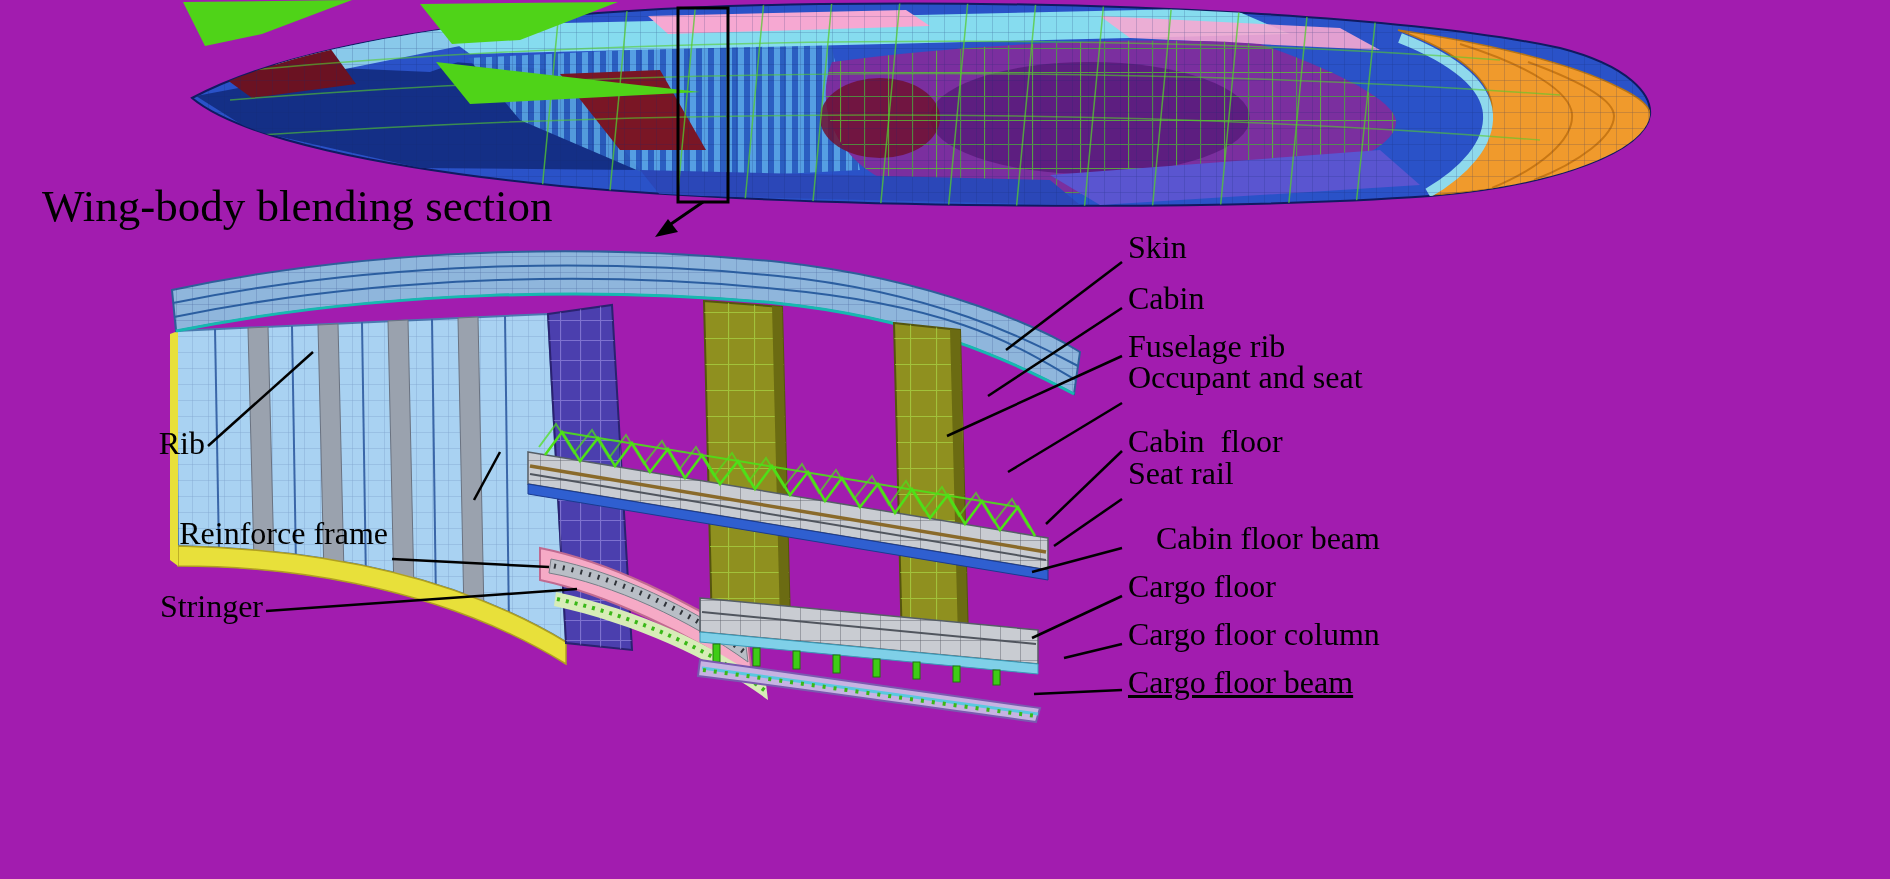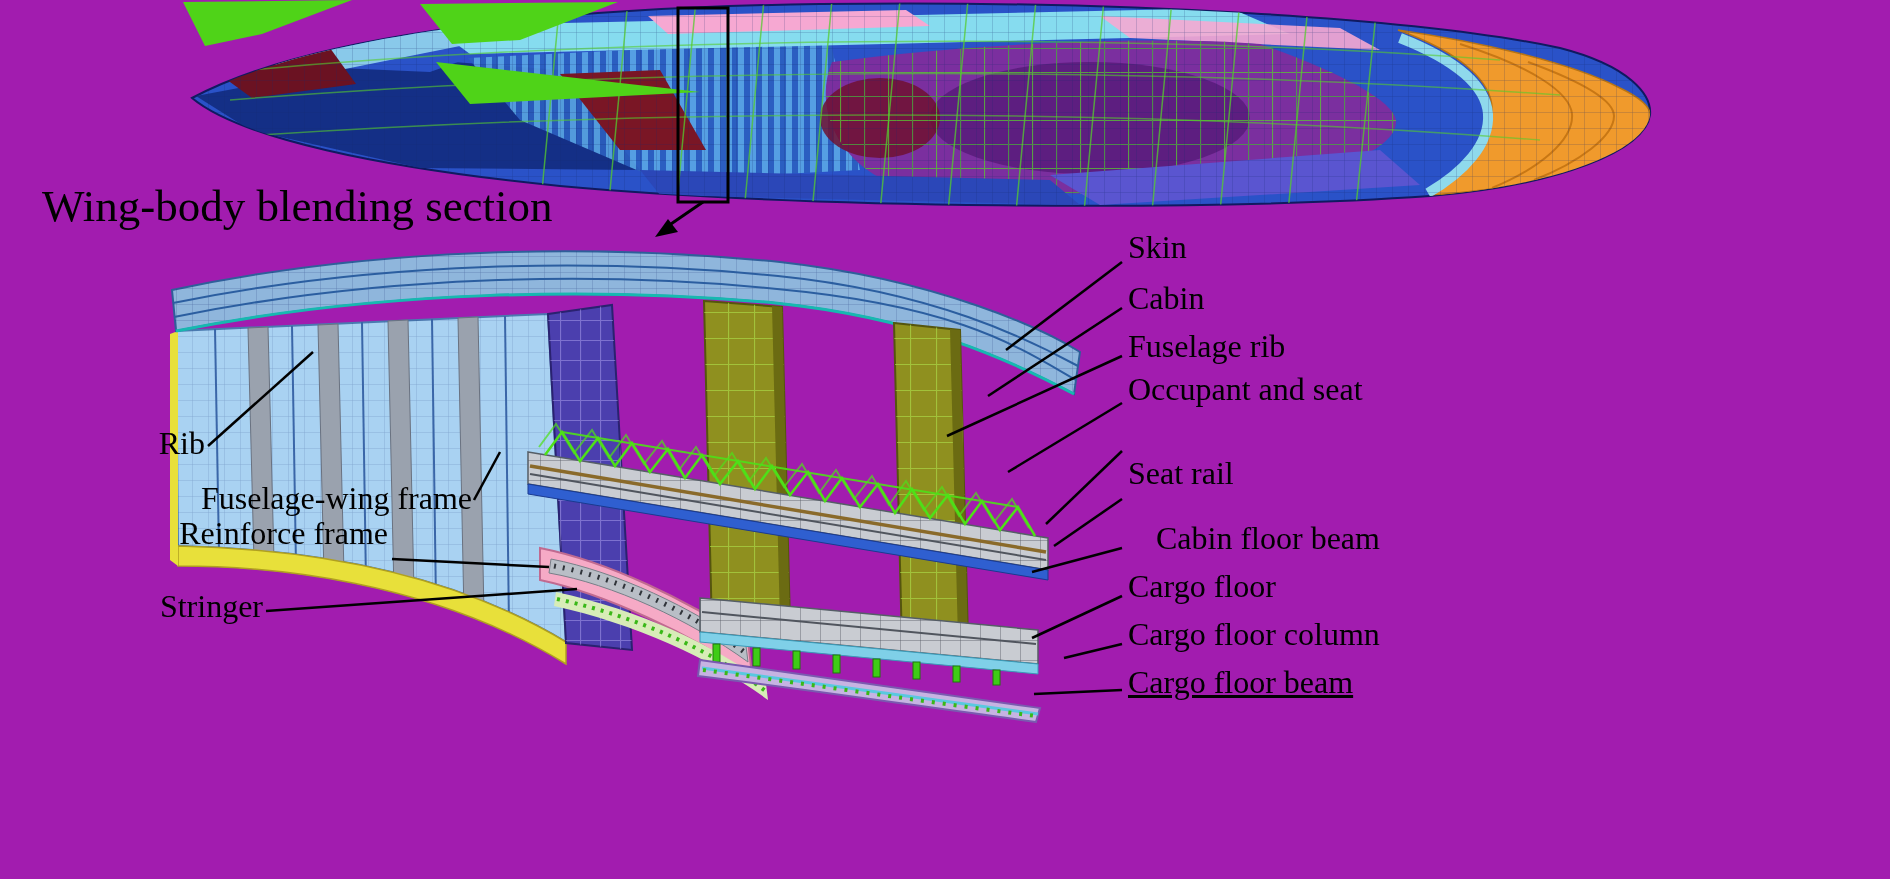--- a/index.html
+++ b/index.html
@@ -195,27 +195,27 @@
       <line x1="1122" y1="596" x2="1032" y2="638"></line>
       <line x1="1122" y1="644" x2="1064" y2="658"></line>
       <line x1="1122" y1="690" x2="1034" y2="694"></line>
     </g>
   </g>
 </svg>
 
   <div id="title-label" class="lbl" style="left:42px;top:182px;">Wing-body blending section</div>
 
   <div class="lbl lbl-left" style="left:0px;width:205px;top:426px;">Rib</div>
-  <div class="lbl lbl-left" style="left:0px;width:472px;top:481px;">Fuselage-wing frame</div>
   <div class="lbl lbl-left" style="left:0px;width:388px;top:516px;">Reinforce frame</div>
   <div class="lbl lbl-left" style="left:0px;width:263px;top:589px;">Stringer</div>
 
   <div class="lbl lbl-right" style="top:230px;">Skin</div>
   <div class="lbl lbl-right" style="top:281px;">Cabin</div>
   <div class="lbl lbl-right" style="top:329px;">Fuselage rib</div>
-  <div class="lbl lbl-right" style="top:372px;">Occupant and seat</div>
+  <div class="lbl lbl-right" style="top:360px;">Occupant and seat</div>
+  <div class="lbl lbl-right" style="top:424px;">Cabin  floor</div>
   <div class="lbl lbl-right" style="top:456px;">Seat rail</div>
   <div class="lbl lbl-right" style="top:521px;margin-left:28px;">Cabin floor beam</div>
   <div class="lbl lbl-right" style="top:569px;">Cargo floor</div>
   <div class="lbl lbl-right" style="top:617px;">Cargo floor column</div>
   <div class="lbl lbl-right" style="top:665px;text-decoration:underline;">Cargo floor beam</div>
 
 </div>
 
 </body></html>

